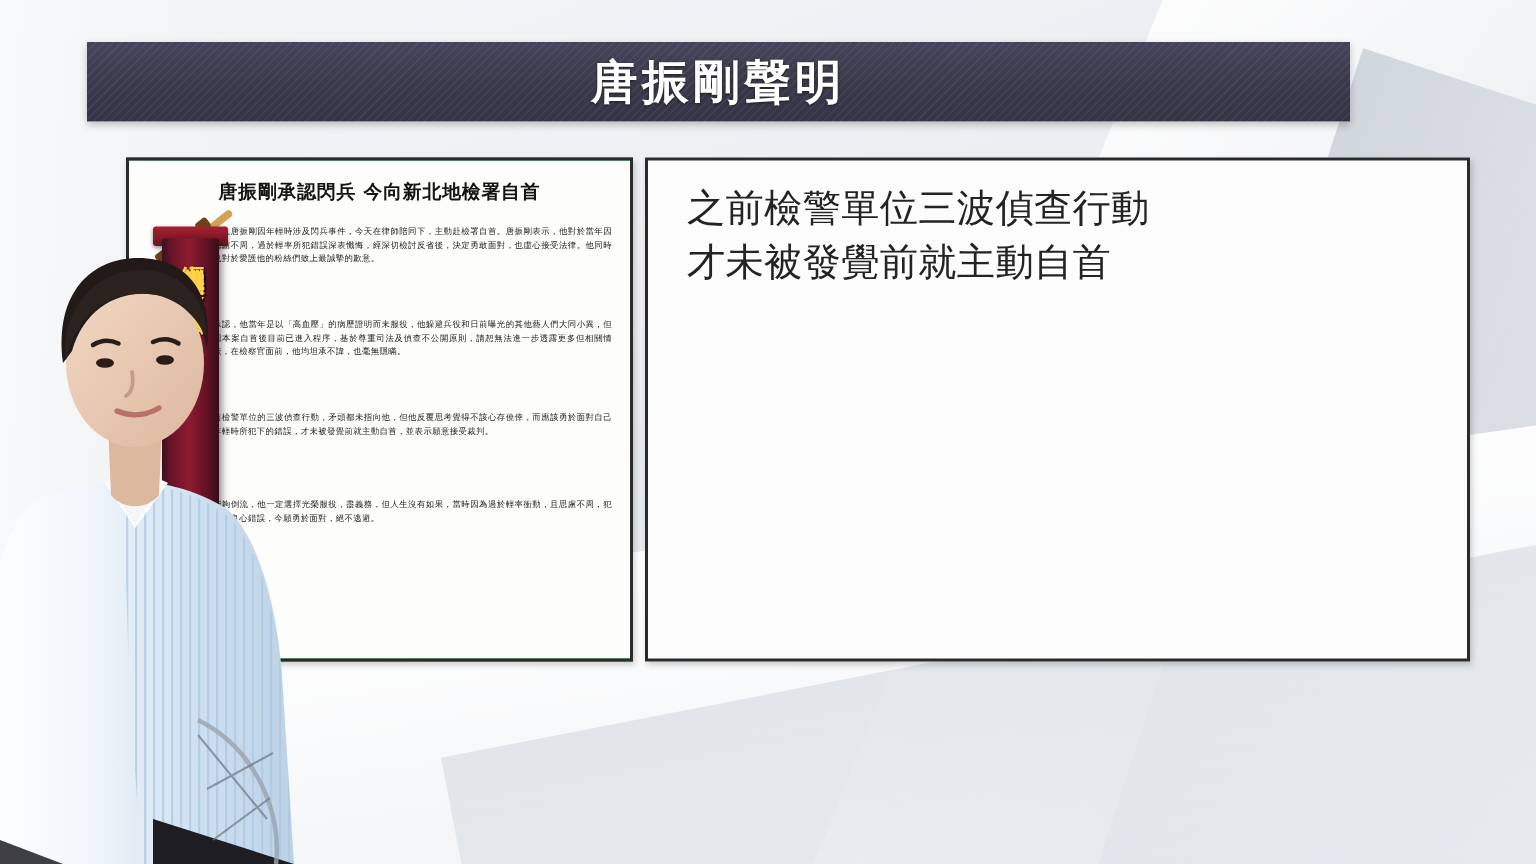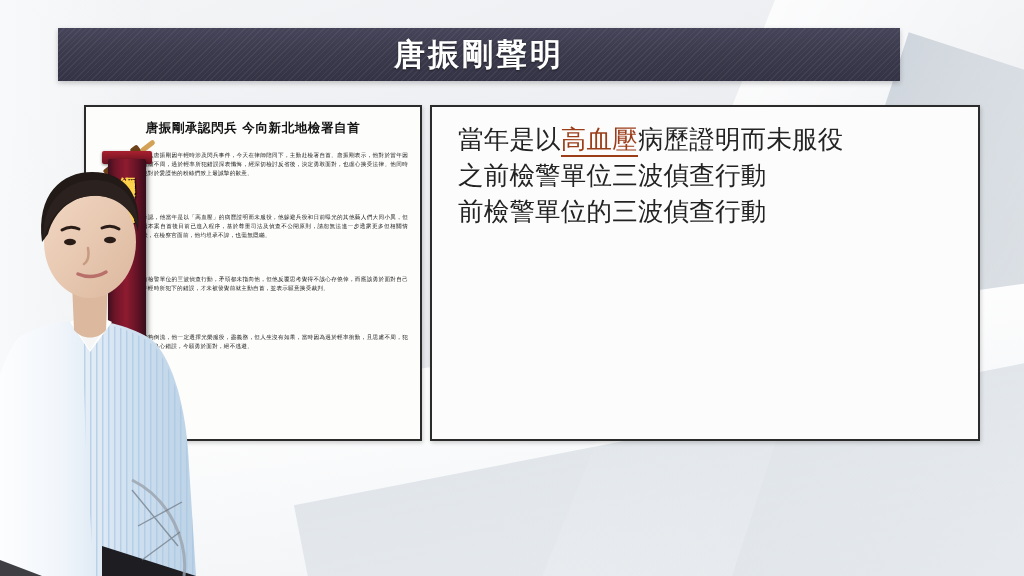--- a/index.html
+++ b/index.html
@@ -173,23 +173,22 @@
       <div id="banner-cap"></div>
       <div id="banner">
         <span id="banner-text">未經判決確定　應推定為無罪</span>
       </div>
       <div id="banner-foot"></div>
     </div>
   </div>
 
   <div class="panel" id="right-panel">
     <div id="stmt">
-        <div class="sline"><span>當年是以</span><span class="hl">高血壓</span><span>病歷證明而未服役</span></div>
         <div class="sline"><span>之前檢警單位三波偵查行動</span></div>
-        <div class="sline"><span>前檢警單位的三波偵查行動</span></div>
+        <div class="sline"><span>才未被發覺前就主動自首</span></div>
       </div>
   </div>
 </div>
 
 <svg id="person" viewBox="0 0 240 426">
   <defs>
     <linearGradient id="shirtG" x1="0" y1="0" x2="1" y2="0">
       <stop offset="0%" stop-color="#ffffff"></stop>
       <stop offset="35%" stop-color="#f2f6fb"></stop>
       <stop offset="70%" stop-color="#cfe0f0"></stop>

